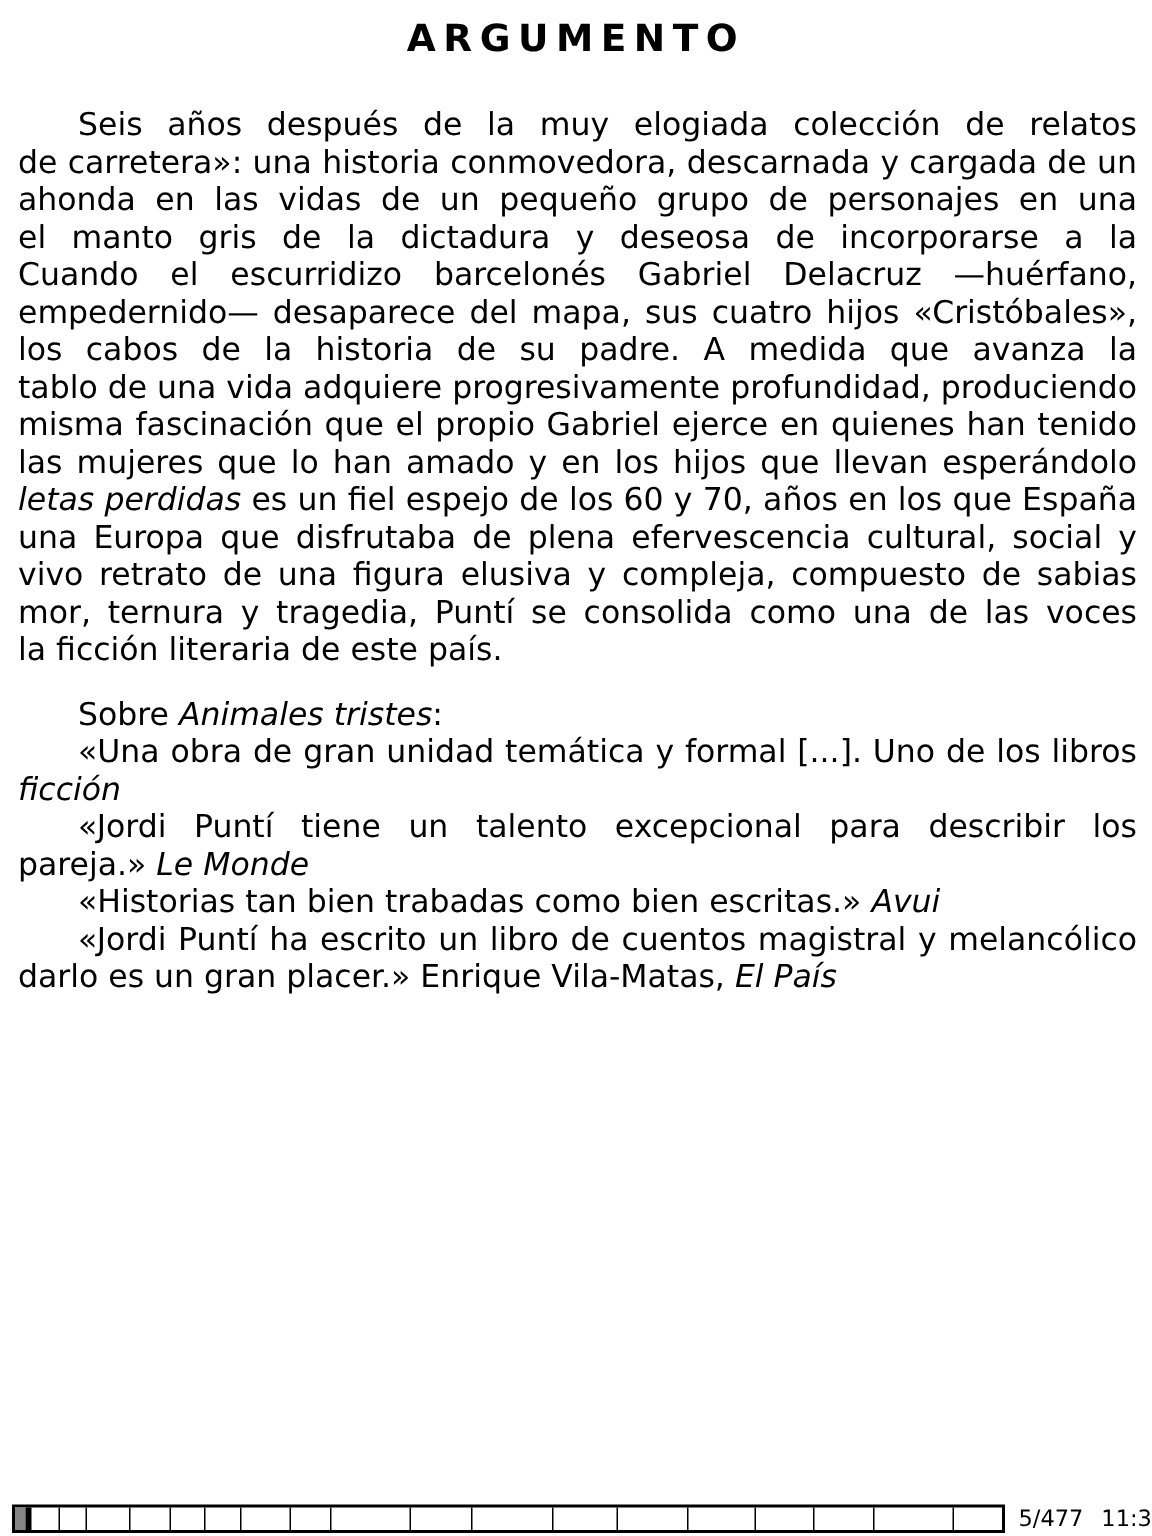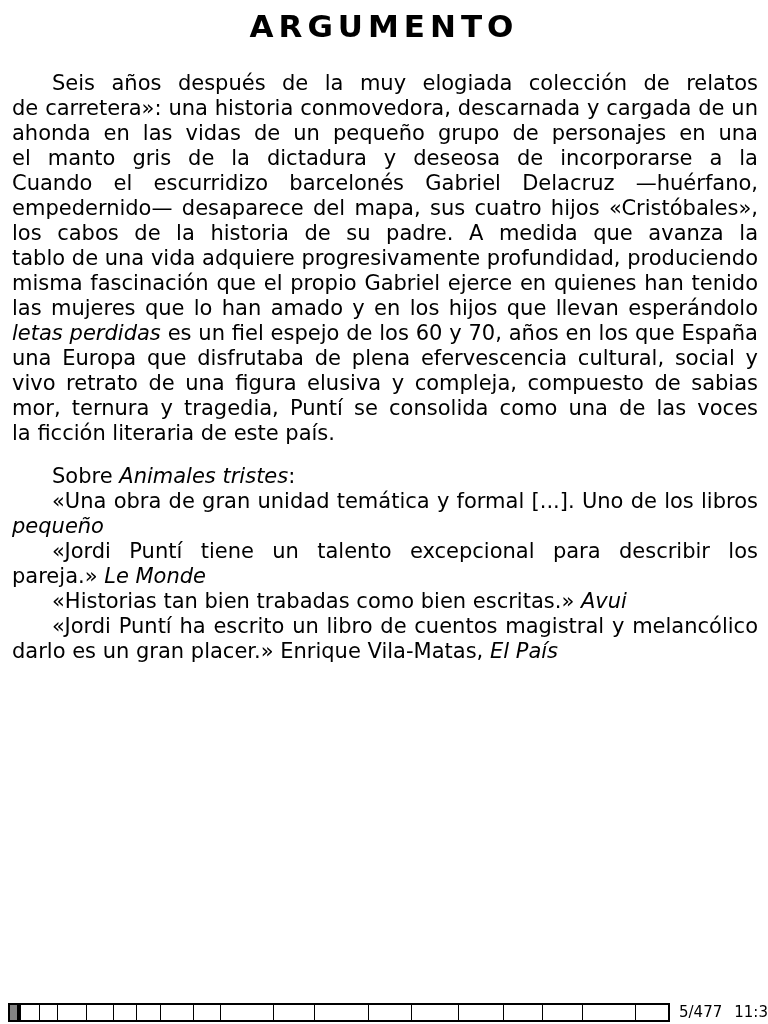--- a/index.html
+++ b/index.html
@@ -7,21 +7,21 @@
     width: 768px; height: 1024px;
     background: #ffffff;
     color: #000000;
     font-family: "DejaVu Sans", sans-serif;
     position: relative;
     overflow: hidden;
   }
   .page-title {
     text-align: center;
     font-weight: bold;
-    font-size: 31px;
+    font-size: 25px;
     letter-spacing: 5px;
     padding-top: 9px;
     line-height: 34px;
   }
   .book-text {
     margin: 28px 10px 0 12px;
     font-size: 21px;
     line-height: 25px;
   }
   .bline { height: 25px; overflow: hidden; }
@@ -80,21 +80,21 @@
       <div class="bline just"><span>misma fascinación que el propio Gabriel ejerce en quienes han tenido trato con él, en</span></div>
       <div class="bline just"><span>las mujeres que lo han amado y en los hijos que llevan esperándolo toda una vida. </span><i>Ma-</i></div>
       <div class="bline just"><i>letas perdidas</i><span> es un fiel espejo de los 60 y 70, años en los que España vivía aislada de</span></div>
       <div class="bline just"><span>una Europa que disfrutaba de plena efervescencia cultural, social y política. Con este</span></div>
       <div class="bline just"><span>vivo retrato de una figura elusiva y compleja, compuesto de sabias pinceladas de hu-</span></div>
       <div class="bline just"><span>mor, ternura y tragedia, Puntí se consolida como una de las voces más interesantes de</span></div>
       <div class="bline"><span>la ficción literaria de este país.</span></div>
       <div class="bline blank"></div>
       <div class="bline ind"><span>Sobre </span><i>Animales tristes</i><span>:</span></div>
       <div class="bline just ind"><span>«Una obra de gran unidad temática y formal [...]. Uno de los libros del año.» </span><i>El Pe-</i></div>
-      <div class="bline"><i>pequeño</i></div>
+      <div class="bline"><i>ficción</i></div>
       <div class="bline just ind"><span>«Jordi Puntí tiene un talento excepcional para describir los altibajos de la vida de</span></div>
       <div class="bline"><span>pareja.» </span><i>Le Monde</i></div>
       <div class="bline ind"><span>«Historias tan bien trabadas como bien escritas.» </span><i>Avui</i></div>
       <div class="bline just ind"><span>«Jordi Puntí ha escrito un libro de cuentos magistral y melancólico [...]. Recomen-</span></div>
       <div class="bline"><span>darlo es un gran placer.» Enrique Vila-Matas, </span><i>El País</i></div>
     </div>
 
   <div class="footer">
     <div class="progress-bar">
       <div class="progress-fill" style="width: 1%;"></div>

